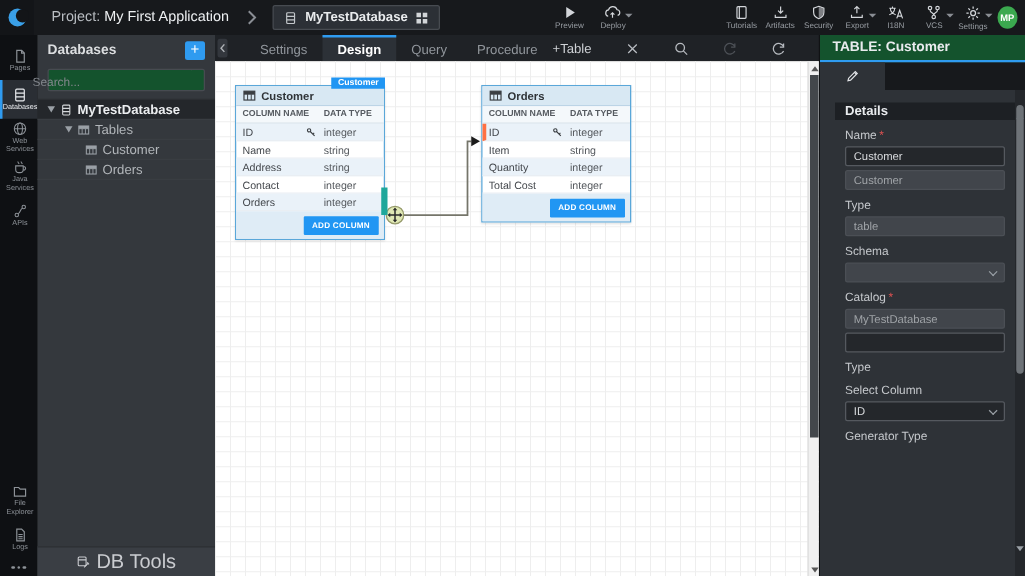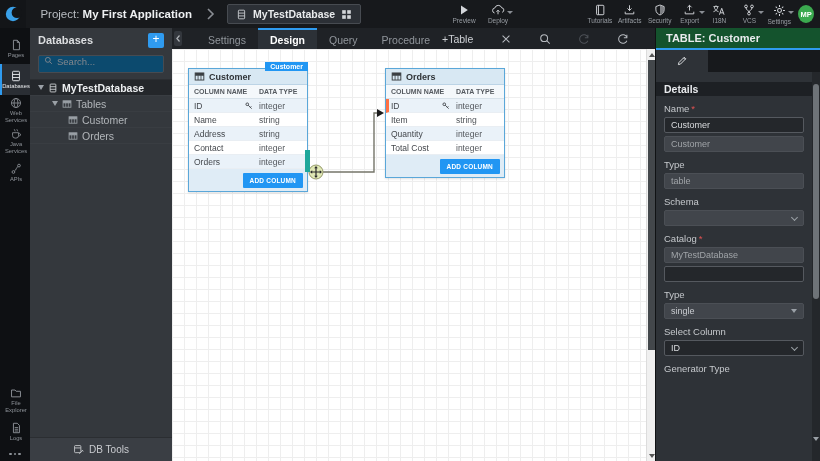--- a/index.html
+++ b/index.html
@@ -5,21 +5,21 @@
   * { margin:0; padding:0; box-sizing:border-box; }
   html,body { width:820px; height:461px; overflow:hidden; background:#17191c;
     font-family:"Liberation Sans","DejaVu Sans",sans-serif; }
   .app { width:820px; height:461px; display:flex; flex-direction:column; }
 
   
   .topbar { height:28px; background:#17191c; display:flex; align-items:center; flex:0 0 28px; }
   .logo { width:30px; height:28px; display:flex; align-items:center; justify-content:center; background:#131518; }
   .project { margin-left:14px; font-size:11.5px; white-space:nowrap; }
   .project .plabel { color:#b9bdc2; }
-  .project .pname { color:#eef0f2; font-weight:bold; }
+  .project .pname { color:#eef0f2; font-weight:normal; }
   .tb-chev { margin-left:14px; color:#8a8e94; }
   .db-tab { margin-left:12px; height:20px; background:#2c3036; border:1px solid #474b51; border-radius:2px;
     display:flex; align-items:center; gap:6px; padding:0 8px; }
   .db-tab .lbl { font-size:10.5px; font-weight:bold; color:#e9ebed; }
   .tb-action { display:flex; flex-direction:column; align-items:center; color:#d3d6da; position:relative; width:34px; }
   .tb-action .alabel { font-size:6.5px; color:#989da3; margin-top:1px; white-space:nowrap; }
   .mini-chev { position:absolute; right:0px; top:7px; width:0; height:0; border-left:3px solid transparent;
     border-right:3px solid transparent; border-top:3px solid #8a8e94; }
   .avatar { width:18px; height:18px; border-radius:50%; background:#3ba94f; color:#fff; font-size:7.5px;
     font-weight:bold; display:flex; align-items:center; justify-content:center; margin:0 6px 0 4px; }
@@ -37,35 +37,35 @@
   .rail-spacer { flex:1; }
   .rail-more { height:14px; display:flex; align-items:center; justify-content:center; gap:2px; }
   .rail-more i { width:2.5px; height:2.5px; border-radius:50%; background:#8d9298; display:block; }
 
   
   .lpanel { width:142px; background:#34383d; position:relative; display:flex; flex-direction:column; }
   .lp-title { height:24px; display:flex; align-items:center; padding:0 8px; }
   .lp-title .t { font-size:11px; color:#dcdee0; font-weight:bold; flex:1; }
   .add-btn { width:16px; height:15px; background:#2f9bf0; border-radius:2px; color:#fff; font-size:12px;
     line-height:13px; text-align:center; }
-  .lp-search { margin:3px 8px 6px; height:18px; background:#0c4a6e; border:1px solid #474b51; border-radius:2px;
-    display:flex; align-items:flex-start; padding:0 5px; gap:4px; }
+  .lp-search { margin:3px 8px 6px; height:18px; background:#14532d; border:1px solid #474b51; border-radius:2px;
+    display:flex; align-items:flex-end; padding:0 5px; gap:4px;flex-direction:column; }
   .lp-search input { flex:1; min-width:0; background:transparent; border:none; outline:none; color:#c7cacd; font-size:9.5px;
     font-family:inherit; }
   .lp-search input::placeholder { color:#83878d; }
   .tree { border-top:1px solid #2b2e32; }
   .tree-row { height:16px; display:flex; align-items:center; gap:4px; font-size:10.5px; color:#b2b6ba;
     border-bottom:1px solid #393d42; padding-left:8px; }
   .tree-row.selected { background:#24272b; color:#eceef0; font-weight:bold; }
   .ind1 { padding-left:22px; } .ind2 { padding-left:38px; }
   .exp { width:0; height:0; display:inline-block; }
   .exp.closed { border-top:3.5px solid transparent; border-bottom:3.5px solid transparent; border-left:5px solid #9aa0a6; }
   .exp.open { border-left:3.5px solid transparent; border-right:3.5px solid transparent; border-top:5px solid #9aa0a6; }
   .db-tools { position:absolute; left:0; right:0; bottom:0; height:24px; background:#3a3e44; border-top:1px solid #2b2e32;
-    display:flex; align-items:center; justify-content:center; gap:5px; color:#caccd0; font-size:10px; }
+    display:flex; align-items:center; justify-content:center; gap:5px; color:#caccd0; font-size:16px; }
 
   
   .work { width:483px; display:flex; flex-direction:column; min-width:0; }
   .wtoolbar { height:21px; background:#1f2226; display:flex; align-items:center; flex:0 0 21px; }
   .tb-sq { width:14px; height:15px; background:#33373d; border-radius:2px; display:flex; align-items:center;
     justify-content:center; color:#aeb2b6; }
   .tb-sq.left { margin-left:2px; } .tb-sq.right { margin-right:2px; margin-left:7px; }
   .wtab { height:21px; display:flex; align-items:center; padding:0 12px; font-size:10.5px; color:#91969c;
     border-top:2px solid transparent; }
   .wtab.active { background:#2c3137; border-top:2px solid #2f9bf0; color:#ffffff; font-weight:bold; }
@@ -112,21 +112,21 @@
   .tri-down { width:0; height:0; border-left:3px solid transparent; border-right:3px solid transparent; border-top:4px solid #555; }
   .cv-thumb { position:absolute; left:1px; top:11px; width:7px; height:290px; background:#43474b; }
 
   
   .rpanel { width:165px; background:#2e3237; display:flex; flex-direction:column; border-left:1px solid #101214; }
   .rp-header { height:20px; background:#14532d; color:#e9ebee; font-size:11px; font-weight:bold;
     display:flex; align-items:center; padding-left:10px; border-bottom:2px solid #2f9bf0; flex:0 0 22px; }
   .rp-tabbar { height:22px; background:#17191c; display:flex; flex:0 0 22px; }
   .rp-tab { width:52px; background:#2e3237; display:flex; align-items:center; justify-content:center; color:#e2e4e7; }
   .rp-body { flex:1; position:relative; overflow:hidden; }
-  .rp-content { position:absolute; left:0; top:0; right:8px; }
+  .rp-content { position:absolute; left:12px; top:0; right:8px; }
   .sec-band { margin-top:10px; height:14px; background:#1d2024; color:#e9ebee; font-size:10.5px; font-weight:bold;
     display:flex; align-items:center; padding-left:8px; }
   .flabel { margin:7px 8px 0; height:11px; font-size:9.5px; color:#c6c9cd; }
   .req { color:#e05252; margin-left:2px; }
   .finput, .fselect { margin:3px 8px 0; height:16px; width:calc(100% - 16px); border-radius:2px; font-size:9px;
     font-family:inherit; padding:0 6px; display:flex; align-items:center; }
   input.finput.editable { background:#24272b; border:1px solid #55595f; color:#d9dbde; outline:none; }
   input.finput.disabled { background:#41454b; border:1px solid #4b4f55; color:#a0a4a8; }
   .fselect { justify-content:space-between; }
   .fselect.light { background:#41454b; border:1px solid #4b4f55; color:#c9ccd0; }
@@ -581,24 +581,20 @@
             <span class="chev-down"></span>
           </div>
 
           <div class="flabel"><span>Catalog</span><span class="req">*</span></div>
           <input class="finput disabled" value="MyTestDatabase" style="">
 
           <input class="finput editable" value="" style="">
 
 
           <div class="flabel"><span>Type</span></div>
-          <div class="fselect light">
-            <span>single</span>
-            <span class="caret-down"></span>
-          </div>
 
           <div class="flabel"><span>Select Column</span></div>
           <div class="fselect dark">
             <span>ID</span>
             <span class="chev-down"></span>
           </div>
 
           <div class="flabel"><span>Generator Type</span></div>
         </div>
         <div class="rp-scroll">

